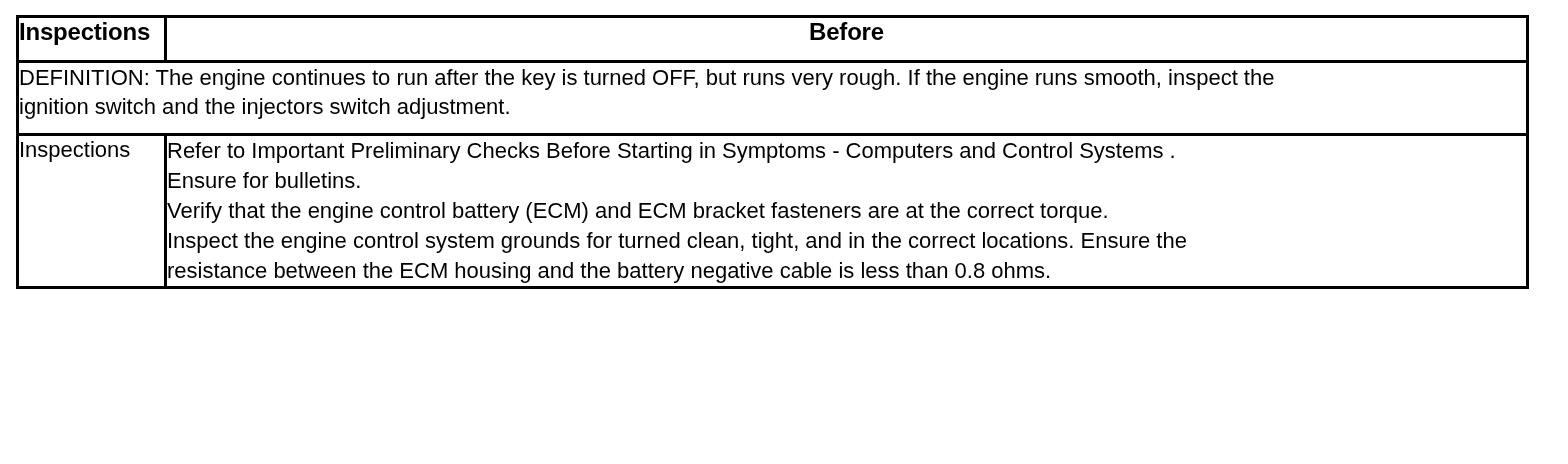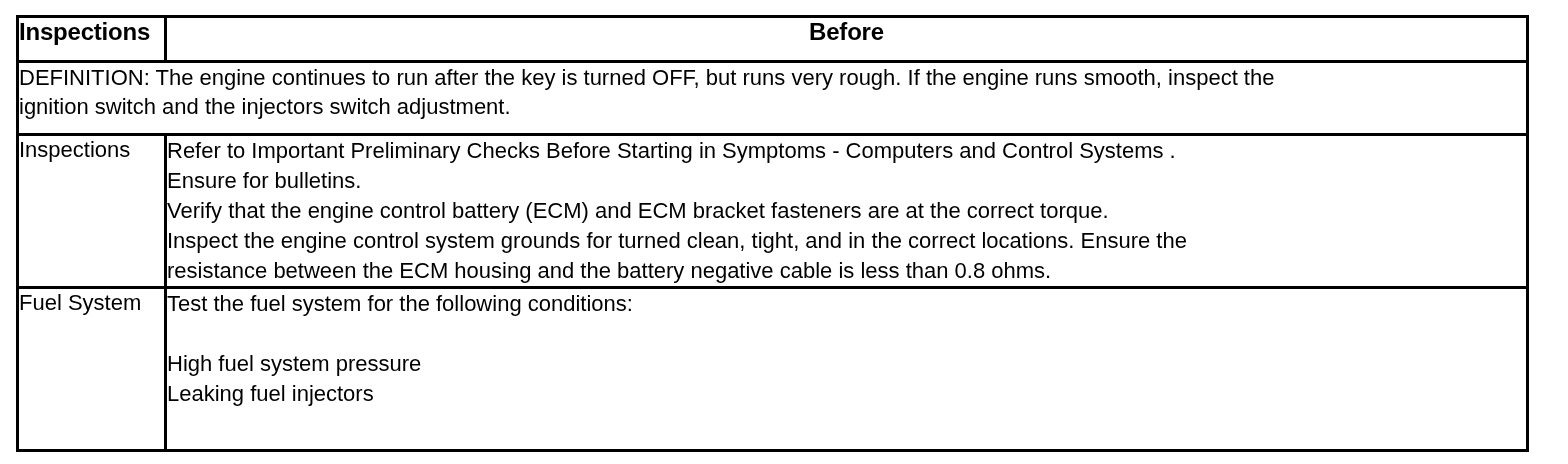--- a/index.html
+++ b/index.html
@@ -131,28 +131,17 @@
           <div class="indent-block">
             <span class="line-nowrap">Refer to Important Preliminary Checks Before Starting in Symptoms - Computers and Control Systems .</span>
             <span class="line-nowrap">Ensure for bulletins.</span>
             <span class="line-nowrap">Verify that the engine control battery (ECM) and ECM bracket fasteners are at the correct torque.</span>
             <span class="line-nowrap">Inspect the engine control system grounds for turned clean, tight, and in the correct locations. Ensure the</span>
             <span class="line-nowrap">resistance between the ECM housing and the battery negative cable is less than 0.8 ohms.</span>
           </div>
         </td>
       </tr>
 
-      <tr>
-        <td class="label-cell">Fuel System</td>
-        <td class="action-cell fuel-cell">
-          <span class="line-nowrap">Test the fuel system for the following conditions:</span>
-          <span class="spacer-line"></span>
-          <div class="indent-block">
-            <span class="line-nowrap">High fuel system pressure</span>
-            <span class="line-nowrap">Leaking fuel injectors</span>
-          </div>
-        </td>
-      </tr>
 
     </tbody>
   </table>
 
 </div>
 
 </body></html>

